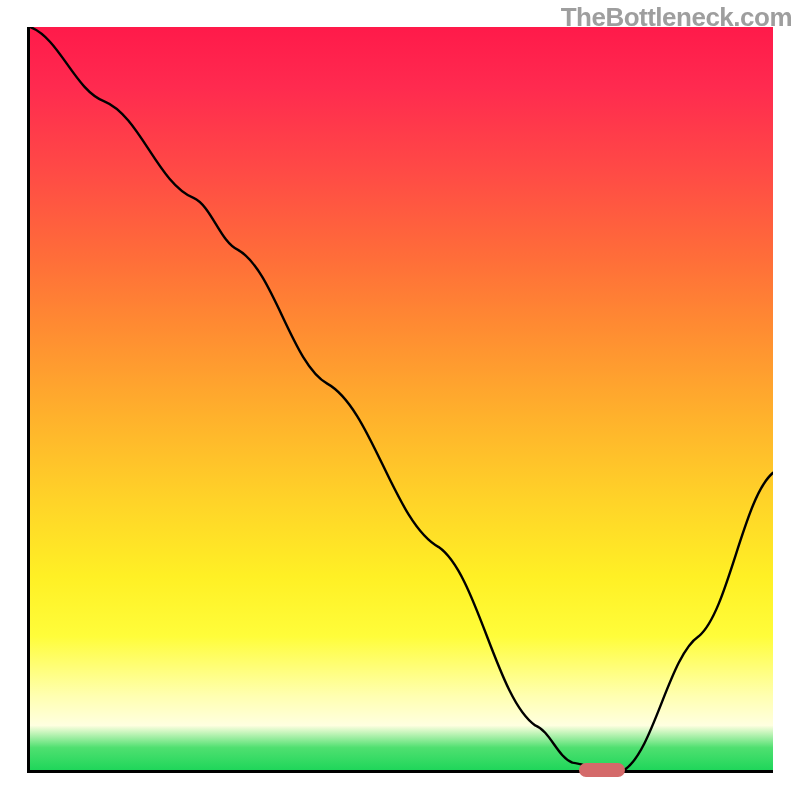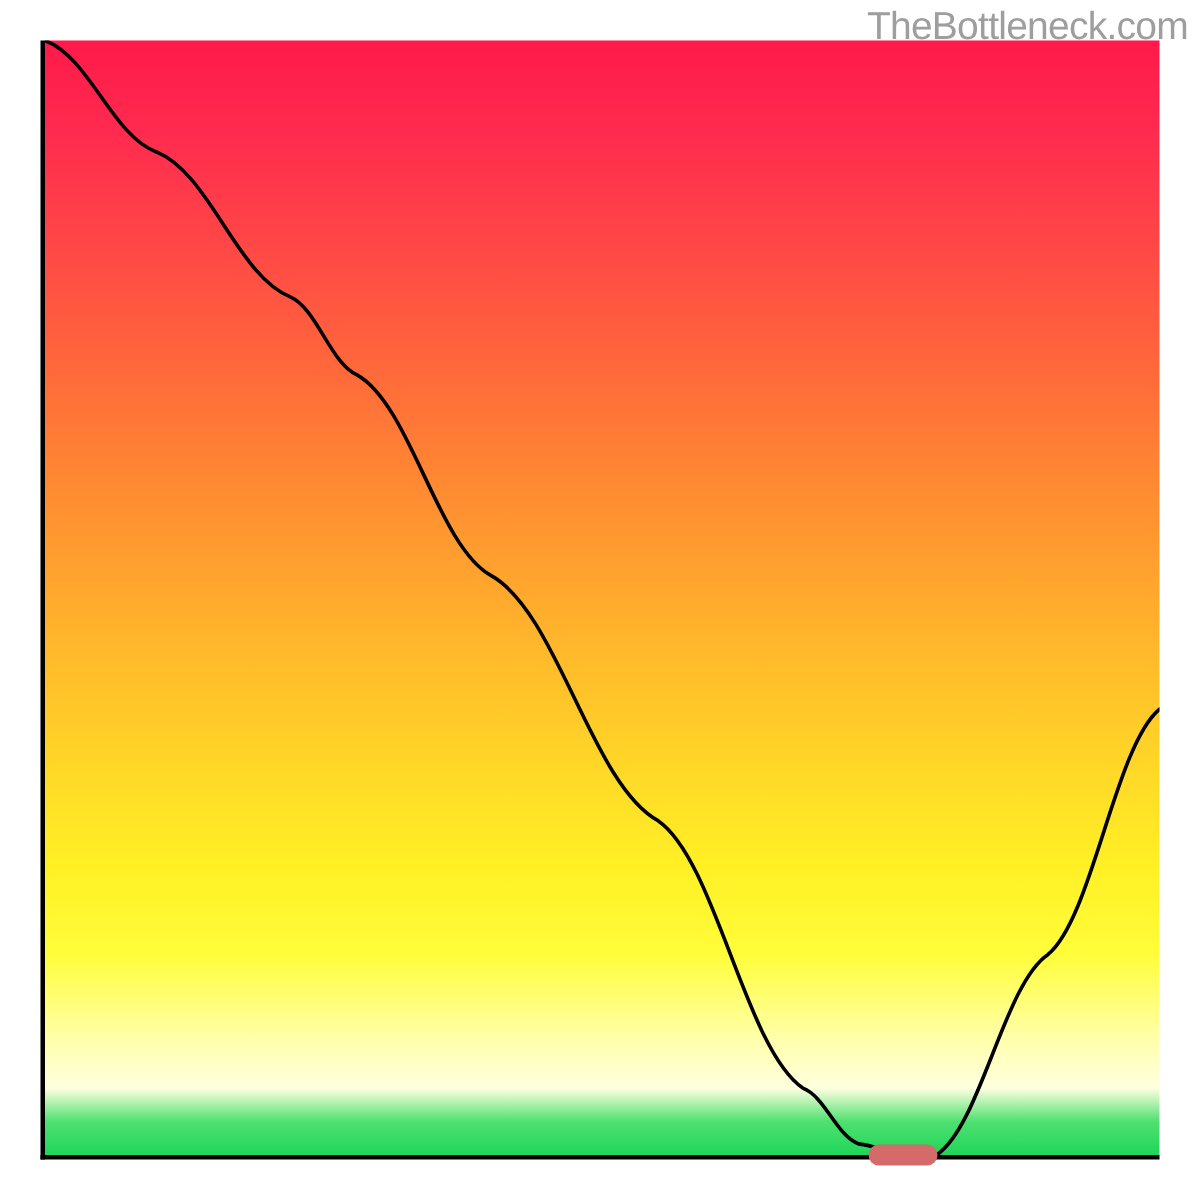--- a/index.html
+++ b/index.html
@@ -14,21 +14,21 @@
   .container {
     position: relative;
     width: 800px;
     height: 800px;
   }
   .watermark {
     position: absolute;
     top: 2px;
     right: 8px;
     font-size: 26px;
-    font-weight: normal;
+    font-weight: bold;
     color: #9e9e9e;
     letter-spacing: -0.5px;
   }
   .plot-area {
     position: absolute;
     left: 27px;
     top: 27px;
     width: 746px;
     height: 746px;
     border-left: 3px solid #000;

